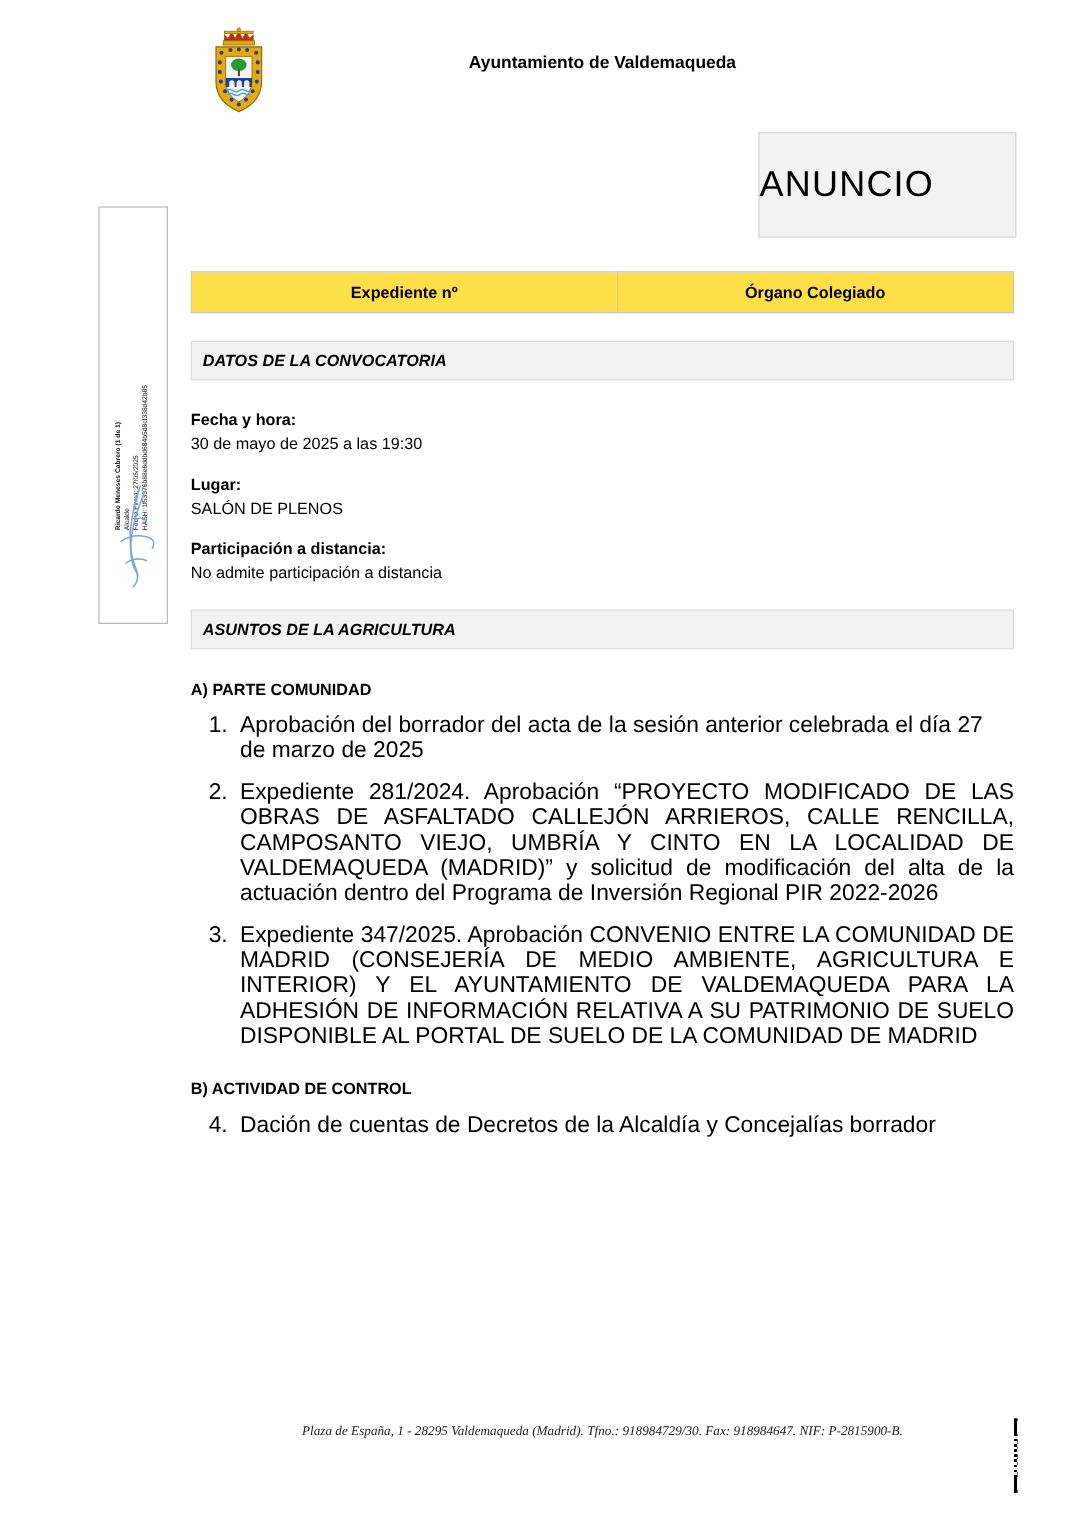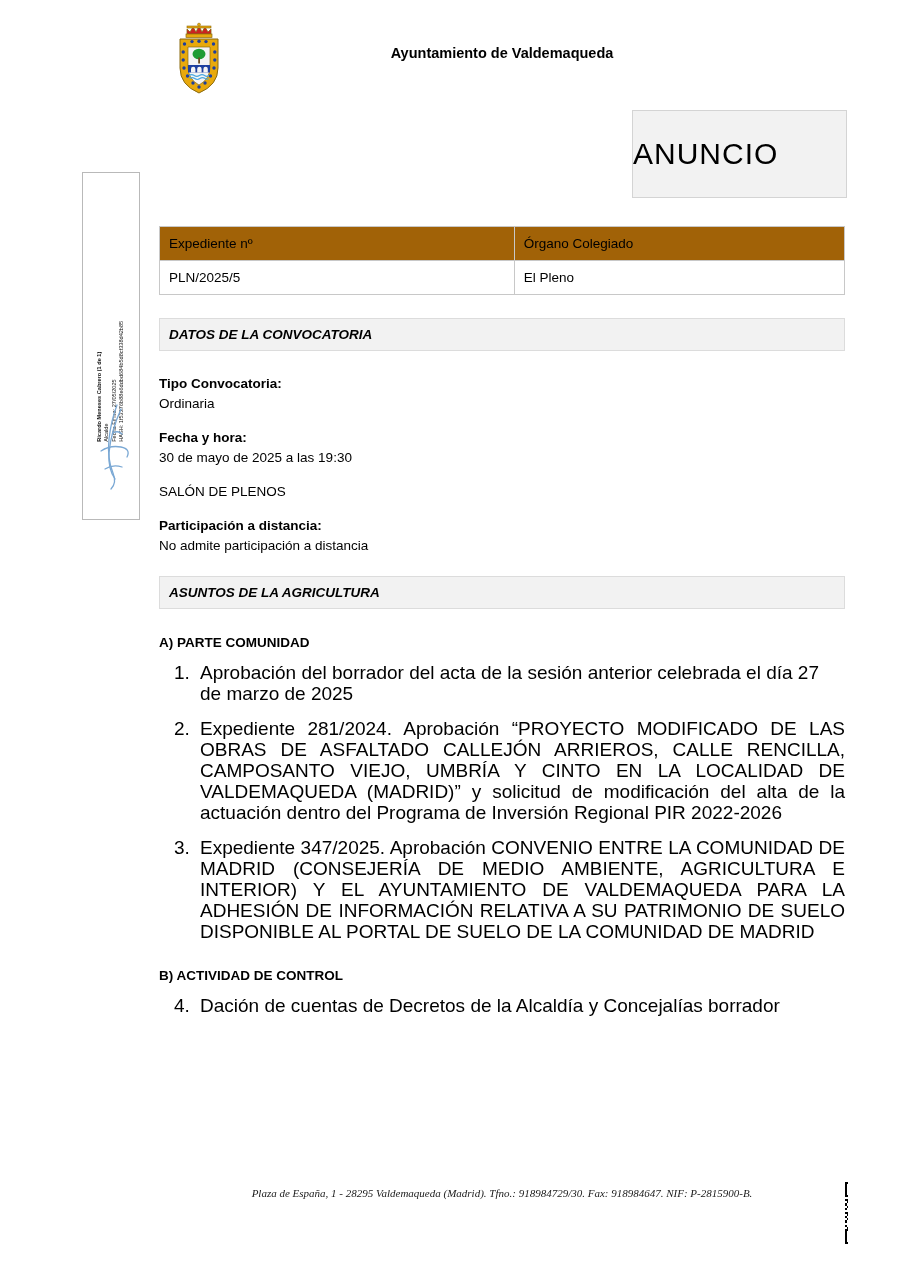--- a/index.html
+++ b/index.html
@@ -108,22 +108,23 @@
     table-layout: fixed;
   }
   table.meta td {
     border: 1px solid #c8c8c8;
     padding: 8px 9px;
     font-size: 13.5px;
     vertical-align: middle;
     height: 17px;
   }
   table.meta tr.head td {
-    background: #a16207;
-    font-weight: normal;
+    background: #fde047;
+    font-weight: bold;
+    text-align: center;
   }
   table.meta tr.body td {
     background: #ffffff;
     font-weight: normal;
   }
   table.meta td.c1 { width: 49%; }
 
   .section-bar {
     margin-top: 23px;
     background: #f2f2f2;
@@ -302,39 +303,32 @@
   </div>
 
   <div class="content">
 
     <table class="meta">
       <tbody>
         <tr class="head">
           <td class="c1">Expediente nº</td>
           <td>Órgano Colegiado</td>
         </tr>
-        <tr class="body">
-          <td class="c1">PLN/2025/5</td>
-          <td>El Pleno</td>
-        </tr>
       </tbody>
     </table>
 
     <div class="section-bar">DATOS DE LA CONVOCATORIA</div>
 
     <div class="fields">
-      <div class="field">
-        <div class="field-label">Tipo Convocatoria:</div>
-        <div class="field-value">Ordinaria</div>
-      </div>
       <div class="field">
         <div class="field-label">Fecha y hora:</div>
         <div class="field-value">30 de mayo de 2025 a las 19:30</div>
       </div>
       <div class="field">
+        <div class="field-label">Lugar:</div>
         <div class="field-value">SALÓN DE PLENOS</div>
       </div>
       <div class="field">
         <div class="field-label">Participación a distancia:</div>
         <div class="field-value">No admite participación a distancia</div>
       </div>
     </div>
 
     <div class="section-bar">ASUNTOS DE LA AGRICULTURA</div>
 

